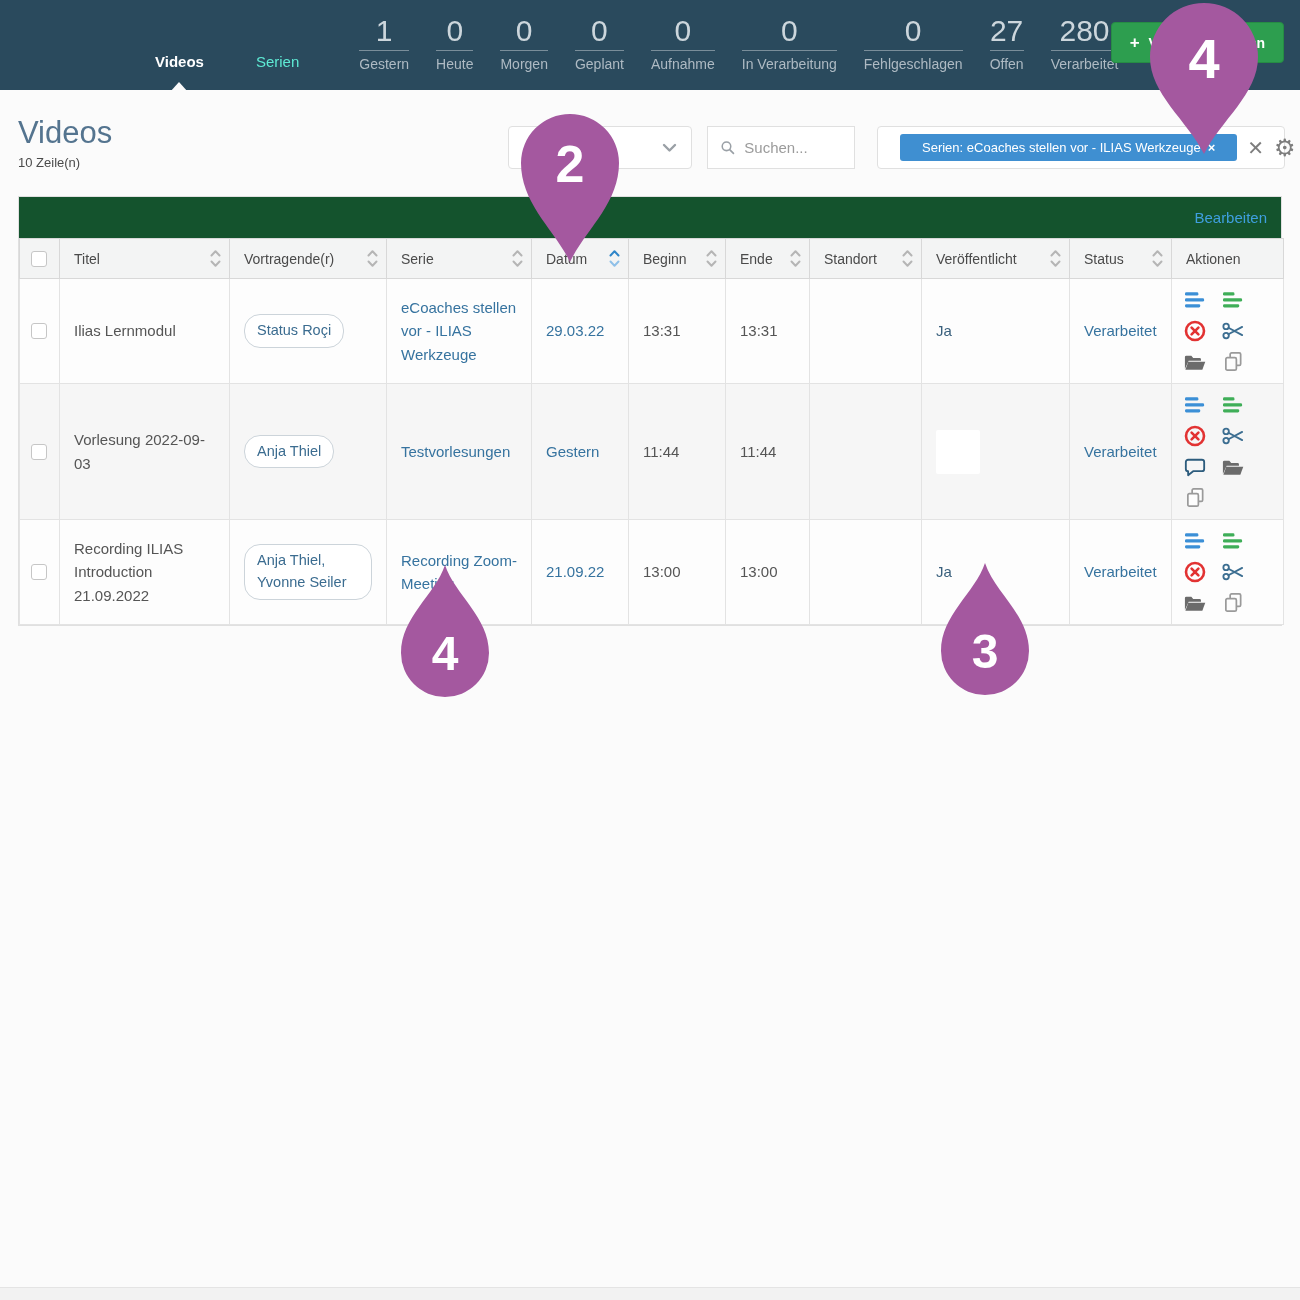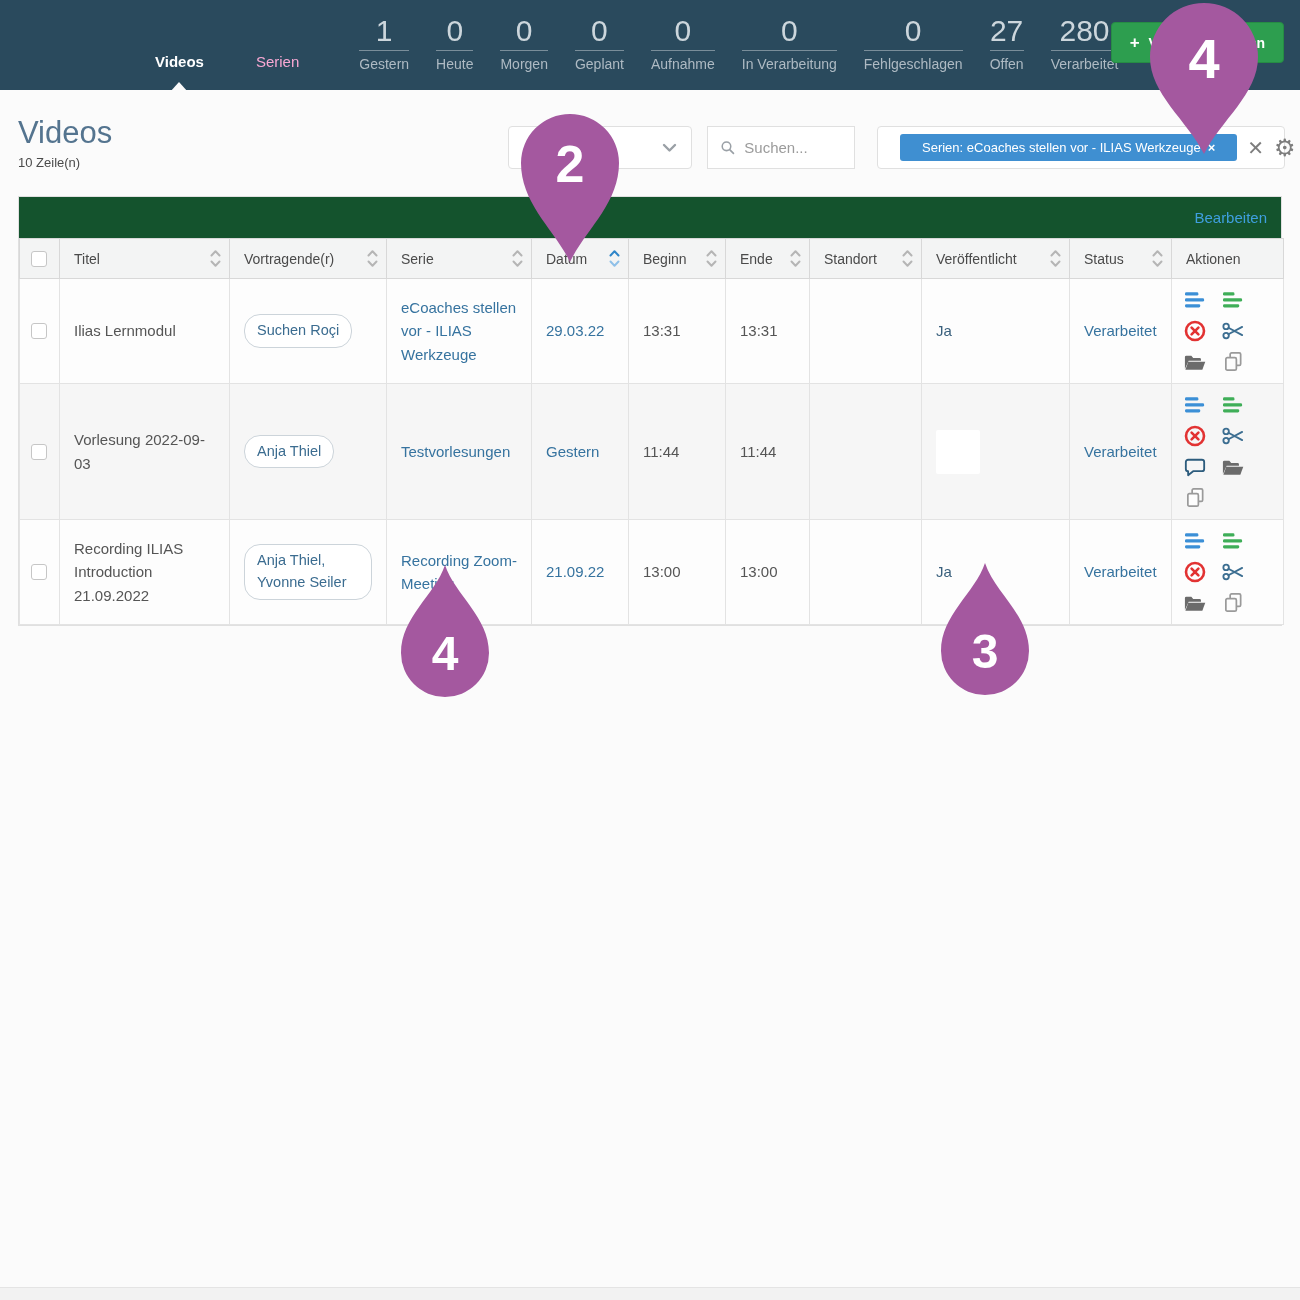--- a/index.html
+++ b/index.html
@@ -12,21 +12,21 @@
     color:#555;
   }
 
   
   .navbar{
     position:absolute; top:0; left:0; width:1300px; height:90px;
     background:#2a4a5d; display:flex; align-items:flex-end; padding:0 0 18px 155px;
   }
   .nav-tab{ position:relative; font-size:15px; margin-right:52px; padding-bottom:2px; cursor:pointer;}
   .nav-tab.active{ color:#ffffff; font-weight:bold;}
-  .nav-tab.inactive{ color:#f9a8d4; }
+  .nav-tab.inactive{ color:#5eead4; }
   .nav-notch{
     position:absolute; left:50%; transform:translateX(-50%); bottom:-20px;
     width:0; height:0; border-left:9px solid transparent; border-right:9px solid transparent;
     border-bottom:10px solid #fbfbfb;
   }
   .nav-stats{ display:flex; align-items:flex-end; gap:27px; margin-left:8px;}
   .stat{ display:flex; flex-direction:column; align-items:center; }
   .stat-value{
     font-size:30px; font-weight:300; color:#ccd6dc; line-height:1;
     width:100%; text-align:center; padding-bottom:4px; border-bottom:1px solid #71previous;
@@ -340,21 +340,21 @@
           </th>
       </tr>
     </thead>
     <tbody>
 
       <tr class="r1">
         <td style="padding-left:11px;">
             <div class="checkbox"></div>
           </td>
         <td><span>Ilias Lernmodul</span></td>
-        <td><span class="chip">Suchen Roçi</span></td>
+        <td><span class="chip">Status Roçi</span></td>
         <td><a class="lnk">eCoaches stellen vor - ILIAS Werkzeuge</a></td>
         <td><a class="lnk">29.03.22</a></td>
         <td><span>13:31</span></td>
         <td><span>13:31</span></td>
         <td><span></span></td>
         <td><span class="pub-ja">Ja</span></td>
         <td><a class="lnk">Verarbeitet</a></td>
         <td style="padding-left:12px;">
           <div class="actions">
             <span class="act">

